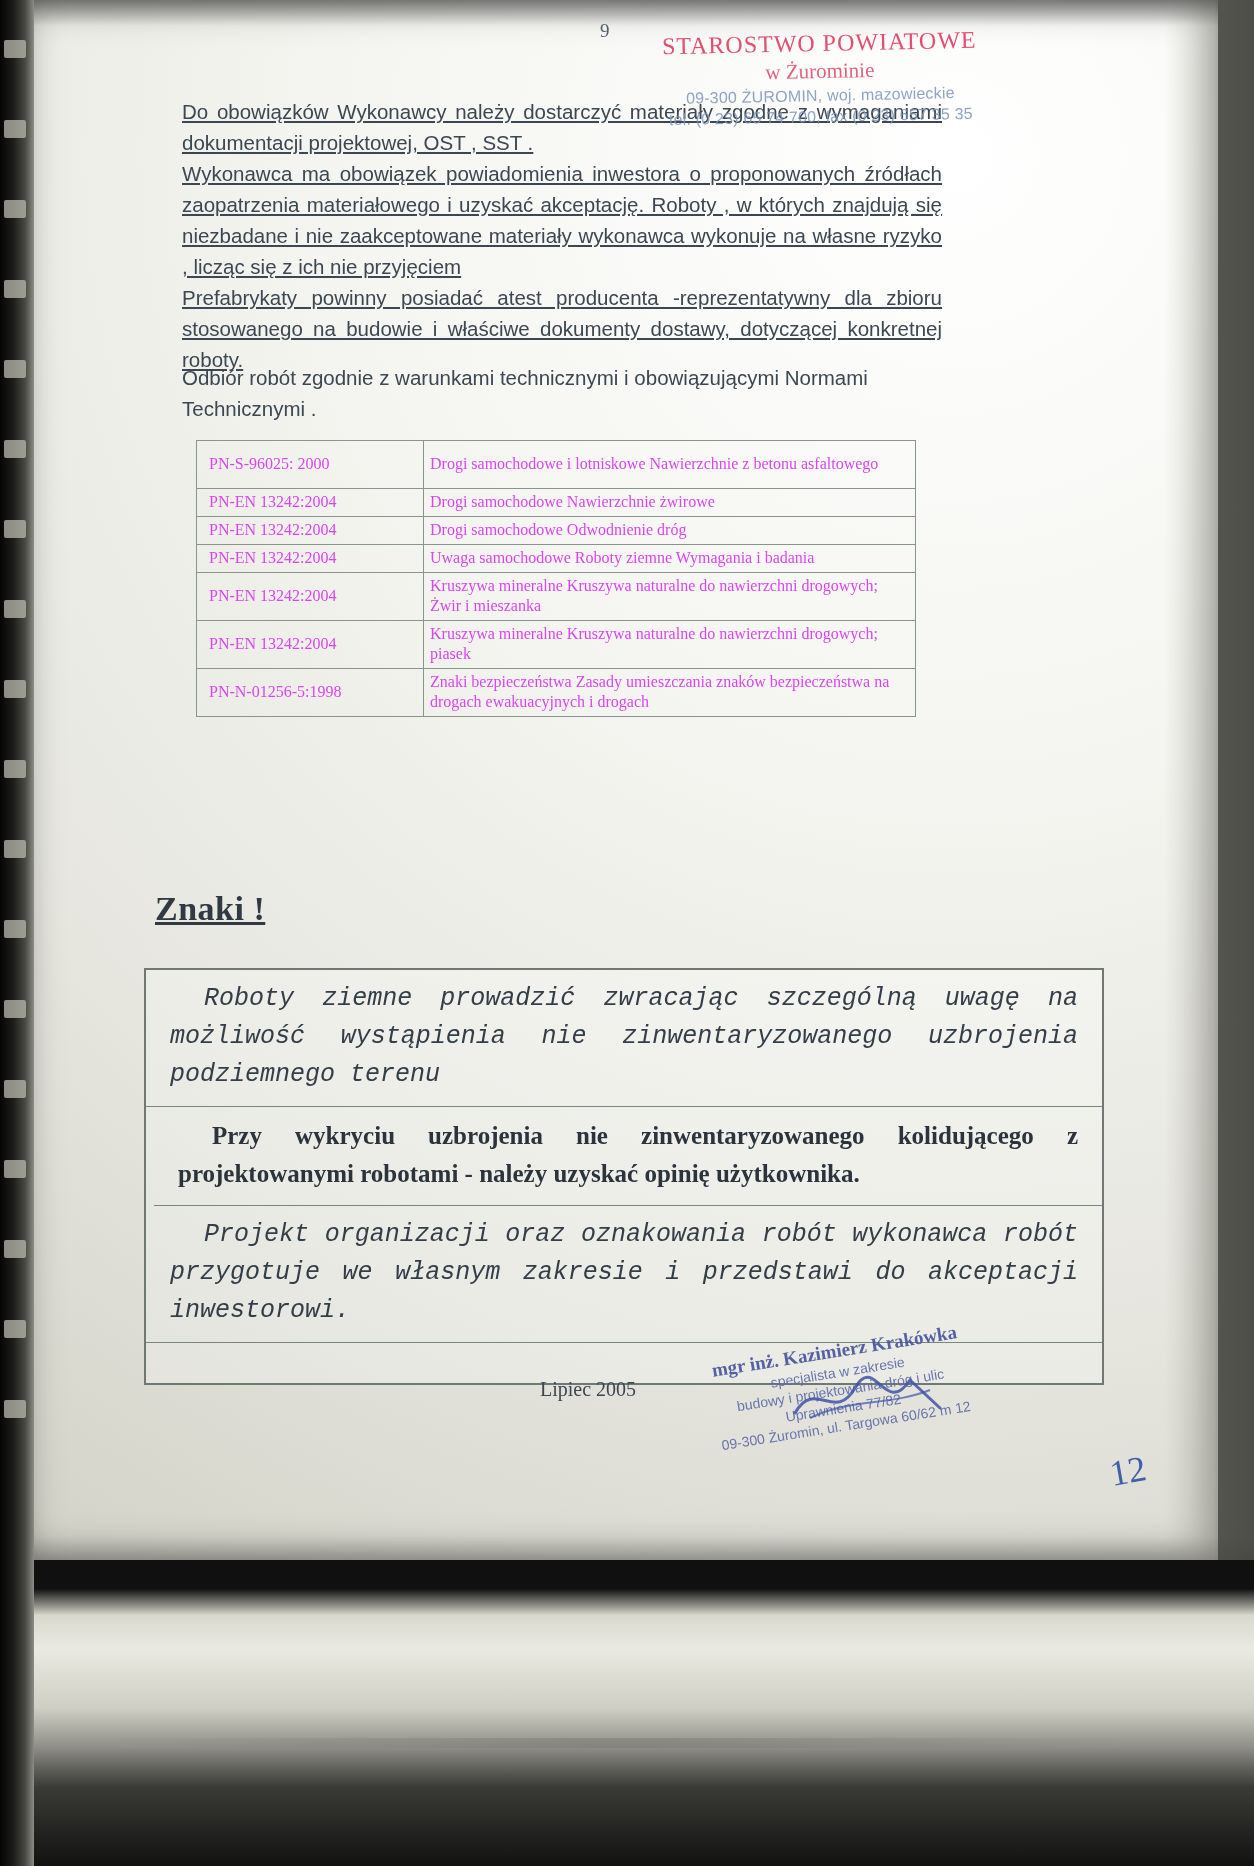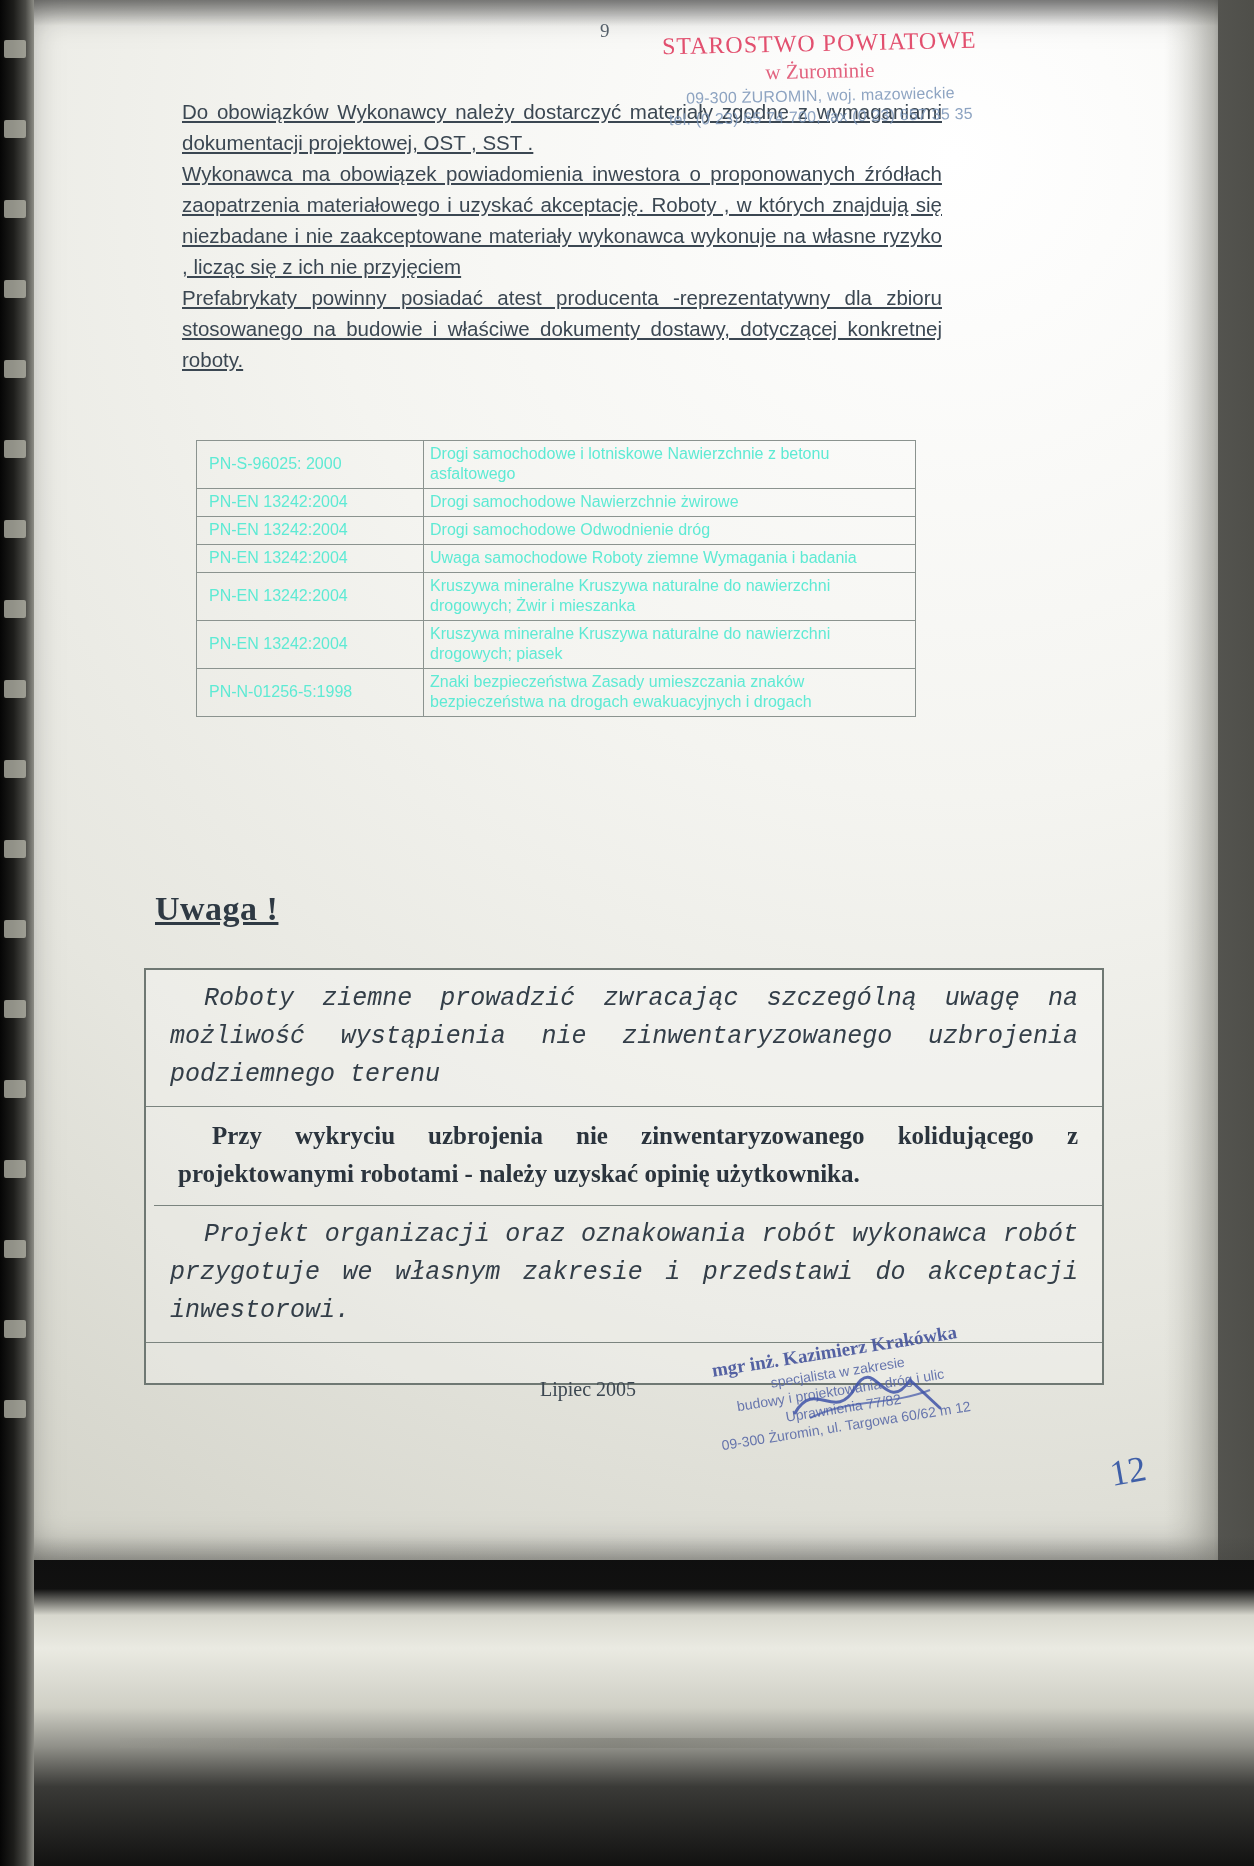--- a/index.html
+++ b/index.html
@@ -131,21 +131,22 @@
   }
 
   
   .std-table {
     position: absolute;
     left: 196px;
     top: 440px;
     width: 720px;
     border-collapse: collapse;
     font-size: 16px;
-    color: #5eead4;
+    color: #d946ef;
+    font-family: Liberation Serif, serif;
   }
   .std-table td {
     border: 1px solid #8b938f;
     padding: 3px 6px 4px 6px;
     vertical-align: middle;
     line-height: 20px;
   }
   .std-table td.code {
     width: 208px;
     white-space: nowrap;
@@ -320,20 +321,21 @@
   <div class="content">
 
     <div class="page-number">9</div>
 
     <div class="body-text">
       <p class="p-justify">Do obowiązków Wykonawcy należy dostarczyć materiały zgodne z wymaganiami dokumentacji projektowej, OST , SST .</p>
       <p class="p-justify">Wykonawca ma obowiązek powiadomienia inwestora o proponowanych źródłach zaopatrzenia materiałowego i uzyskać akceptację. Roboty , w których znajdują się niezbadane i nie zaakceptowane materiały wykonawca wykonuje na własne ryzyko , licząc się z ich nie przyjęciem</p>
       <p class="p-justify">Prefabrykaty powinny posiadać atest producenta -reprezentatywny dla zbioru stosowanego na budowie i właściwe dokumenty dostawy, dotyczącej konkretnej roboty.</p>
     </div>
 
+    <div class="para2">Odbiór robót zgodnie z warunkami technicznymi i obowiązującymi Normami Technicznymi .</div>
 
     <table class="std-table">
       <tbody>
         <tr class="tall">
           <td class="code">PN-S-96025: 2000</td>
           <td>Drogi samochodowe i lotniskowe  Nawierzchnie z betonu asfaltowego</td>
         </tr>
         <tr>
           <td class="code">PN-EN 13242:2004</td>
           <td>Drogi samochodowe  Nawierzchnie żwirowe</td>
@@ -354,21 +356,21 @@
           <td class="code">PN-EN 13242:2004</td>
           <td>Kruszywa mineralne  Kruszywa naturalne do nawierzchni drogowych; piasek</td>
         </tr>
         <tr class="tall">
           <td class="code">PN-N-01256-5:1998</td>
           <td>Znaki bezpieczeństwa Zasady umieszczania znaków bezpieczeństwa na drogach ewakuacyjnych i drogach</td>
         </tr>
       </tbody>
     </table>
 
-    <div class="uwaga">Uwaga !</div>
+    <div class="uwaga">Znaki !</div>
 
     <div class="notes-box">
       <div class="note italic">
         <span class="indent"></span><span>Roboty ziemne prowadzić zwracając szczególną uwagę na możliwość wystąpienia nie zinwentaryzowanego uzbrojenia podziemnego terenu</span>
       </div>
       <div class="note bold">
         <span class="indent"></span><span>Przy wykryciu uzbrojenia nie zinwentaryzowanego kolidującego z projektowanymi robotami - należy uzyskać opinię użytkownika.</span>
       </div>
       <div class="note italic">
         <span class="indent"></span><span>Projekt organizacji oraz oznakowania robót wykonawca robót przygotuje we własnym zakresie i przedstawi do akceptacji inwestorowi.</span>

